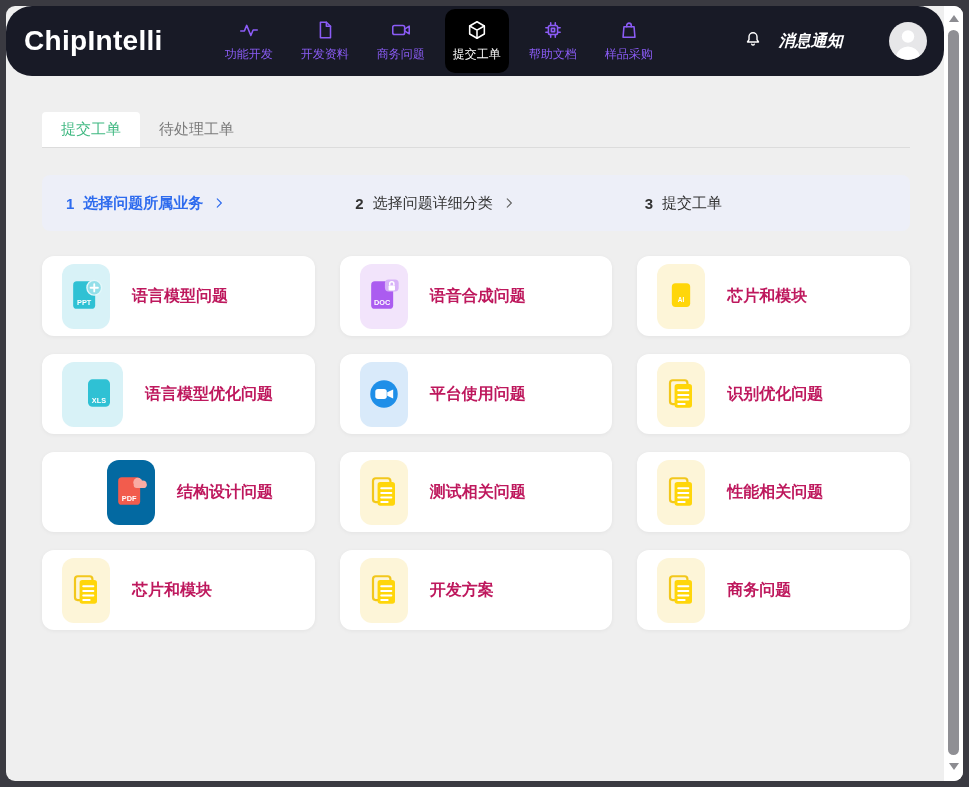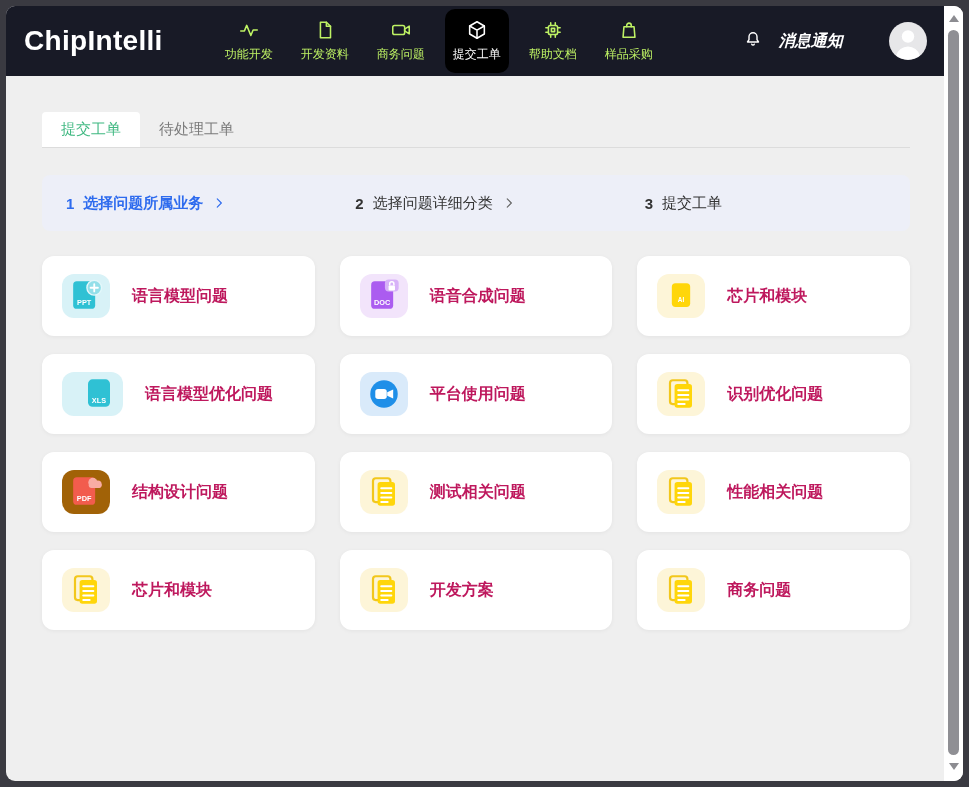--- a/index.html
+++ b/index.html
@@ -8,25 +8,25 @@
     background:#3a3a41;
     font-family:"Liberation Sans","DejaVu Sans",sans-serif;
     -webkit-font-smoothing:antialiased;
   }
   .window{
     position:absolute;left:6px;top:6px;width:957px;height:775px;
     border-radius:9px;overflow:hidden;display:flex;background:#efefef;
   }
   .main-col{width:938px;display:flex;flex-direction:column;}
   
-  .topbar{height:70px;flex:0 0 70px;background:#181a26;display:flex;align-items:center;}
+  .topbar{height:70px;flex:0 0 70px;background:#181a26;display:flex;align-items:center;border-radius:26px;}
   .logo{color:#fff;font-size:28px;font-weight:800;margin-left:18px;letter-spacing:.3px;white-space:nowrap;}
   .nav{display:flex;gap:12px;margin-left:54px;}
   .nav-item{width:64px;height:64px;border-radius:10px;display:flex;flex-direction:column;
-    align-items:center;justify-content:center;color:#bef264;cursor:pointer;}
+    align-items:center;justify-content:center;color:#8b5cf6;cursor:pointer;}
   .nav-item.active{background:#000;color:#fff;}
   .nav-item .icon-slot{width:22px;height:22px;display:block;}
   .nav-item .icon-slot svg{width:22px;height:22px;display:block;}
   .nav-label{font-size:12px;margin-top:5px;white-space:nowrap;}
   .notify{display:flex;align-items:center;gap:16px;margin-left:82px;color:#fff;
     font-style:italic;font-weight:700;font-size:16px;cursor:pointer;white-space:nowrap;}
   .notify svg{width:20px;height:20px;}
   .avatar{width:38px;height:38px;border-radius:50%;margin-left:46px;cursor:pointer;flex:0 0 38px;}
   .avatar svg{display:block;}
   
@@ -39,21 +39,21 @@
   .step{flex:1;display:flex;align-items:center;gap:9px;padding-left:24px;
     font-size:15px;color:#333;}
   .step .step-num{font-weight:700;}
   .step.active{color:var(--active-blue,#2e6bee);font-weight:700;}
   .step .chev{width:14px;height:14px;color:#666;display:flex;align-items:center;}
   .step.active .chev{color:var(--active-blue,#2e6bee);}
   .step .chev svg{width:14px;height:14px;}
   .cards{margin-top:25px;display:grid;grid-template-columns:repeat(3,1fr);gap:18px 25px;}
   .card{background:#fff;border-radius:12px;height:80px;display:flex;align-items:center;
     padding-left:20px;box-shadow:0 1px 4px rgba(0,0,0,.05);cursor:pointer;}
-  .tile{width:48px;height:44px;border-radius:12px;display:flex;align-items:center;
+  .tile{width:48px;height:65px;border-radius:12px;display:flex;align-items:center;
     justify-content:center;flex:0 0 48px;}
   .tile svg{width:44px;height:44px;display:block;}
   .card-label{margin-left:22px;font-size:16px;font-weight:700;color:#be185d;white-space:nowrap;}
   
   .scrollbar{width:19px;background:#fff;position:relative;}
   .sb-arrow{position:absolute;left:50%;transform:translateX(-50%);width:0;height:0;
     border-left:5px solid transparent;border-right:5px solid transparent;}
   .sb-arrow.up{top:9px;border-bottom:7px solid #8c8c91;}
   .sb-arrow.down{bottom:11px;border-top:7px solid #8c8c91;}
   .sb-thumb{position:absolute;left:4px;width:11px;top:24px;bottom:26px;
@@ -225,21 +225,21 @@
     <div class="tile" style="background: rgb(253, 245, 216);">
               <svg viewBox="0 0 48 48">
                 <rect x="12" y="9" width="19" height="26" rx="3" fill="none" stroke="#f2c71c" stroke-width="2.4"></rect>
                 <rect x="17" y="13" width="19" height="26" rx="3" fill="#ffd60a"></rect>
                 <path d="M21 20h11M21 25h11M21 30h11M21 35h7" stroke="#fff" stroke-width="2.2" stroke-linecap="round"></path>
               </svg>
             </div>
     <div class="card-label">识别优化问题</div>
   </div>
           <div class="card">
-    <div class="tile" style="background: #a16207;">
+    <div class="tile" style="background: #0369a1; margin-left: 45px;">
               <svg viewBox="0 0 48 48">
                 <rect x="10" y="8" width="24" height="30" rx="4" fill="#f25c4d"></rect>
                 <text x="22" y="34" font-size="8" font-weight="bold" fill="#fff" text-anchor="middle" font-family="Liberation Sans,sans-serif">PDF</text>
                 <circle cx="31.5" cy="13.5" r="5" fill="#f9aca4"></circle>
                 <circle cx="37" cy="15.5" r="4" fill="#f9aca4"></circle>
                 <rect x="27" y="13.5" width="14" height="6" rx="3" fill="#f9aca4"></rect>
               </svg>
             </div>
     <div class="card-label">结构设计问题</div>
   </div>

